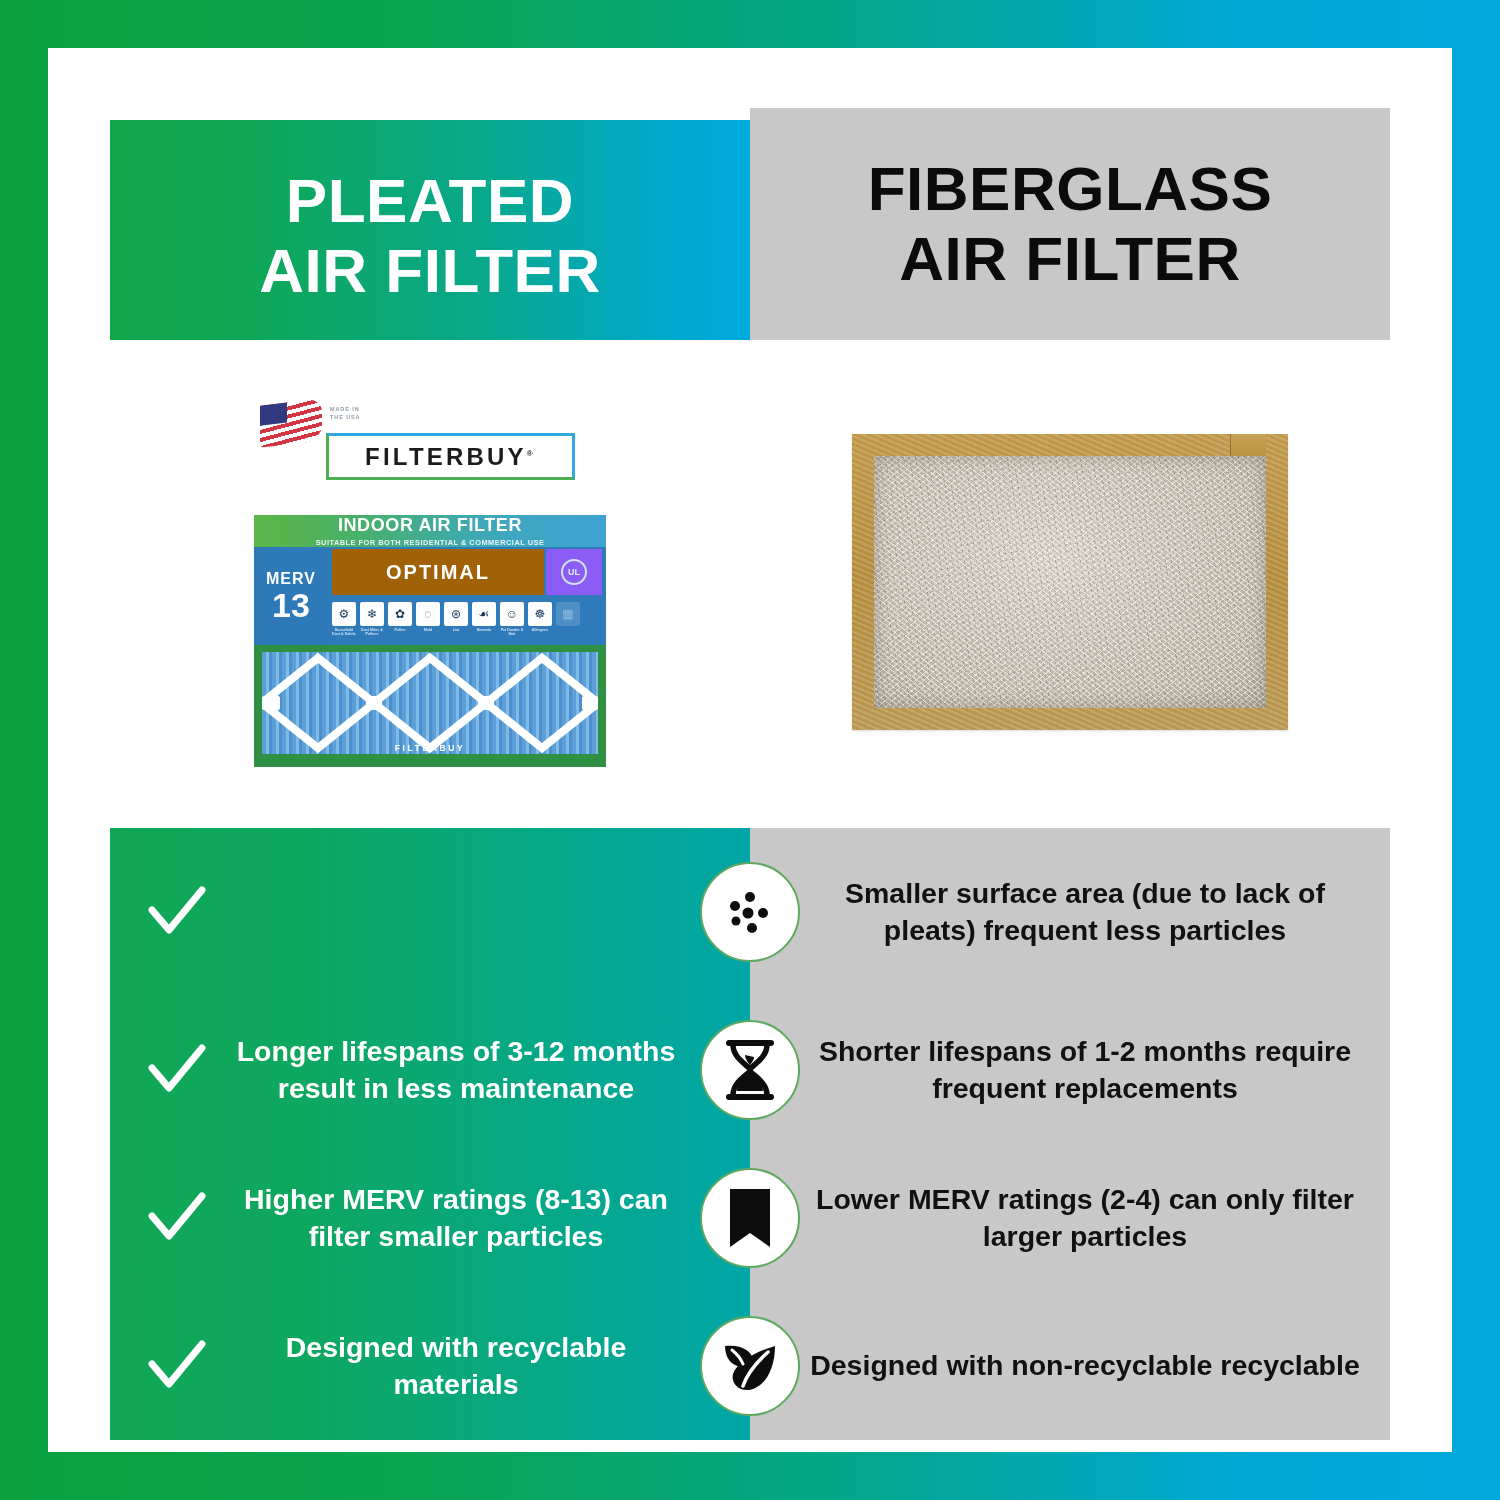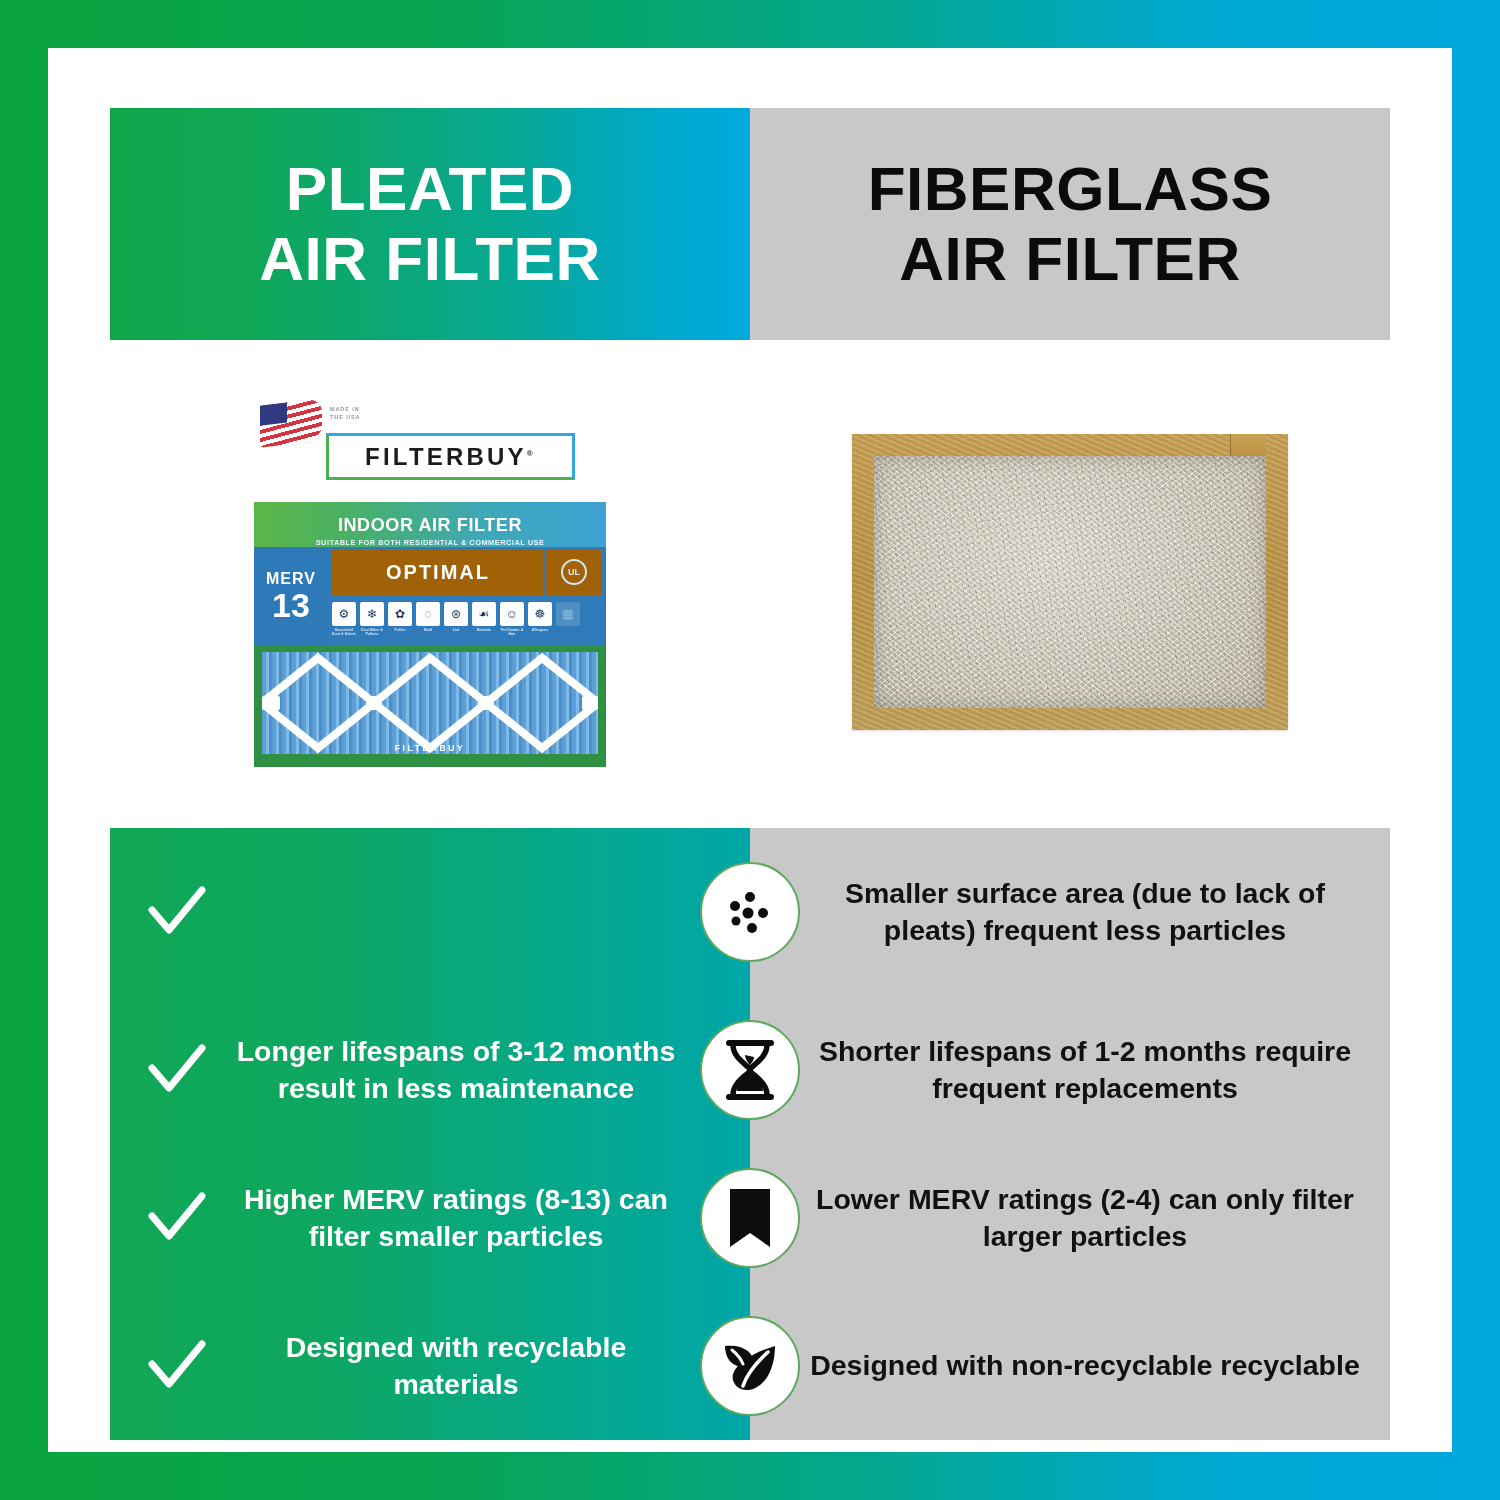--- a/index.html
+++ b/index.html
@@ -26,21 +26,21 @@
   
   .header-band {
     position: absolute;
     left: 62px; top: 60px;
     width: 1280px; height: 232px;
     display: flex;
   }
   .header-left {
     width: 640px; height: 100%;
     background: linear-gradient(90deg, #11a64b 0%, #0fa757 22%, #08a88f 60%, #00a9cf 88%, #00aadd 100%);
-    display: flex; align-items: center; justify-content: center;
+    display: flex; align-items: center; justify-content: center; margin-top: 12px;
   }
   .header-right {
     width: 640px; height: 100%;
     background: #c8c8c8;
     display: flex; align-items: center; justify-content: center;
   }
   .header-title {
     font-weight: 700;
     font-size: 62px;
     line-height: 1.13;
@@ -99,23 +99,23 @@
     border-left-color: #4cb050; border-bottom-color: #4cb050;
     display: flex; align-items: center; justify-content: center;
     background: #fff;
   }
   .pb-logo-text {
     font-size: 24px; font-weight: 700; letter-spacing: 3.2px; color: #1c1c1c;
   }
   .pb-logo-text sup { font-size: 8px; vertical-align: super; }
 
   .pb-green {
-    position: absolute; left: 0; top: 105px; width: 100%; height: 45px;
+    position: absolute; left: 0; top: 118px; width: 100%; height: 45px;
     background: linear-gradient(90deg, #5cb647 0%, #47b06a 30%, #3ea8b8 65%, #3fa2d4 100%);
-    display: flex; flex-direction: column; align-items: center; justify-content: flex-end;
+    display: flex; flex-direction: column; align-items: center; justify-content: flex-start;
   }
   .pb-green .l1 { font-size: 18px; font-weight: 700; color: #ffffff; letter-spacing: .6px; }
   .pb-green .l2 { font-size: 7.4px; font-weight: 700; color: #eaf6ff; letter-spacing: .5px; margin-top: 2px; }
 
   .pb-blue {
     position: absolute; left: 0; top: 150px; width: 100%; height: 98px;
     background: #2f7ab8;
   }
   .pb-merv {
     position: absolute; left: 0; top: 0; width: 74px; height: 98px;
@@ -126,21 +126,21 @@
   .pb-merv .m1 { font-size: 16px; font-weight: 700; letter-spacing: 1px; }
   .pb-merv .m2 { font-size: 34px; font-weight: 700; line-height: 1; }
   .pb-optimal {
     position: absolute; left: 78px; top: 2px; width: 212px; height: 46px;
     background: #a16207;
     display: flex; align-items: center; justify-content: center;
     color: #fff; font-size: 20px; font-weight: 700; letter-spacing: 2px;
   }
   .pb-ul {
     position: absolute; right: 4px; top: 2px; width: 56px; height: 46px;
-    background: #a16207;
+    background: #8b5cf6;
     display: flex; align-items: center; justify-content: center;
   }
   .pb-ul-mark {
     width: 26px; height: 26px; border-radius: 50%;
     border: 2px solid #cfe4f5; color: #dceaf8;
     font-size: 9px; font-weight: 700;
     display: flex; align-items: center; justify-content: center;
   }
   .pb-icons {
     position: absolute; left: 78px; top: 52px; right: 4px; height: 44px;

